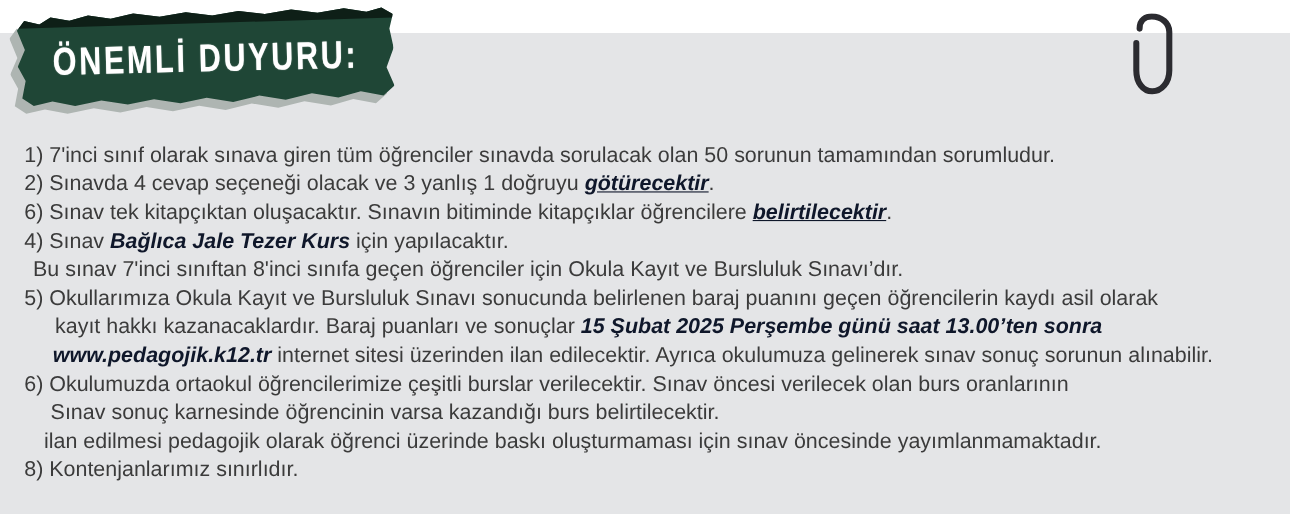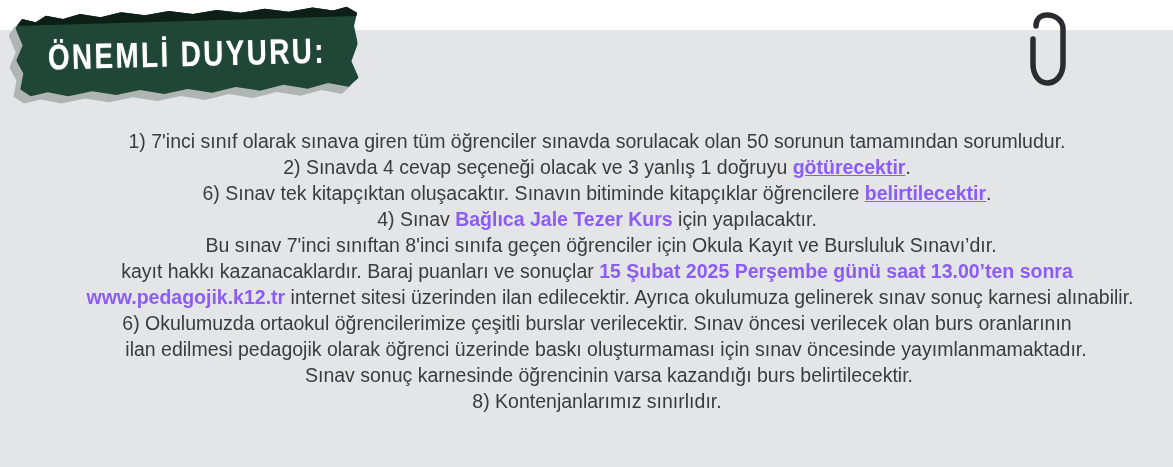--- a/index.html
+++ b/index.html
@@ -38,25 +38,25 @@
     text-shadow:0 0 1px rgba(255,255,255,.55);
     white-space:nowrap;
   }
   
   .paperclip{position:absolute;left:1026px;top:12px;width:46px;height:76px;}
   
   .notice{
     position:absolute;left:22px;top:128px;width:1150px;
     color:#3b3b3b;font-size:19.5px;line-height:26px;
   }
-  .line{margin:0;white-space:nowrap;text-align:center;}
-  .em{color:#8b5cf6;font-weight:bold;}
+  .line{margin:0;white-space:nowrap;}
+  .em{color:#0f172a;font-weight:bold;font-style:italic;}
   .u{text-decoration:underline;}
   .ind-a{margin-left:8px;}   
-  .ind-b{}   
+  .ind-b{margin-left:28px;}   
   .ind-c{margin-left:26px;}   
   .ind-d{margin-left:18px;}   
   .ind-e{margin-left:24px;}   
 </style>
 </head>
 <body>
 
 <div class="gray-area"></div>
 
 <div class="badge-wrap">
@@ -70,19 +70,20 @@
 <svg class="paperclip" viewBox="0 0 46 76" fill="none">
   <path d="M10 14 C10 5.5 16 3 21 3 C30 3 37 9 37 17 L37 52 C37 63 30 71 21.5 71 C13 71 7 63 7 52 L7 27" stroke="#2b2b30" stroke-width="5.5" stroke-linecap="round"></path>
 </svg>
 
 <div class="notice">
   <p class="line"><span>1) 7'inci sınıf olarak sınava giren tüm öğrenciler sınavda sorulacak olan 50 sorunun tamamından sorumludur.</span></p>
   <p class="line"><span>2) Sınavda 4 cevap seçeneği olacak ve 3 yanlış 1 doğruyu </span><span class="em u">götürecektir</span><span>.</span></p>
   <p class="line"><span>6) Sınav tek kitapçıktan oluşacaktır. Sınavın bitiminde kitapçıklar öğrencilere </span><span class="em u">belirtilecektir</span><span>.</span></p>
   <p class="line"><span>4) Sınav </span><span class="em">Bağlıca Jale Tezer Kurs</span><span> için yapılacaktır.</span></p>
   <p class="line ind-a"><span>Bu sınav 7'inci sınıftan 8'inci sınıfa geçen öğrenciler için Okula Kayıt ve Bursluluk Sınavı’dır.</span></p>
+  <p class="line"><span>5) Okullarımıza Okula Kayıt ve Bursluluk Sınavı sonucunda belirlenen baraj puanını geçen öğrencilerin kaydı asil olarak</span></p>
   <p class="line ind-b"><span>kayıt hakkı kazanacaklardır. Baraj puanları ve sonuçlar </span><span class="em">15 Şubat 2025 Perşembe günü saat 13.00’ten sonra</span><span></span></p>
-  <p class="line ind-c"><span></span><span class="em">www.pedagojik.k12.tr</span><span> internet sitesi üzerinden ilan edilecektir. Ayrıca okulumuza gelinerek sınav sonuç karnesi alınabilir.</span></p>
+  <p class="line ind-c"><span></span><span class="em">www.pedagojik.k12.tr</span><span> internet sitesi üzerinden ilan edilecektir. Ayrıca okulumuza gelinerek sınav sonuç sorunun alınabilir.</span></p>
   <p class="line"><span>6) Okulumuzda ortaokul öğrencilerimize çeşitli burslar verilecektir. Sınav öncesi verilecek olan burs oranlarının</span></p>
+  <p class="line ind-e"><span>Sınav sonuç karnesinde öğrencinin varsa kazandığı burs belirtilecektir.</span></p>
   <p class="line ind-d"><span>ilan edilmesi pedagojik olarak öğrenci üzerinde baskı oluşturmaması için sınav öncesinde yayımlanmamaktadır.</span></p>
-  <p class="line ind-e"><span>Sınav sonuç karnesinde öğrencinin varsa kazandığı burs belirtilecektir.</span></p>
   <p class="line"><span>8) Kontenjanlarımız sınırlıdır.</span></p>
 </div>
 
 </body></html>

